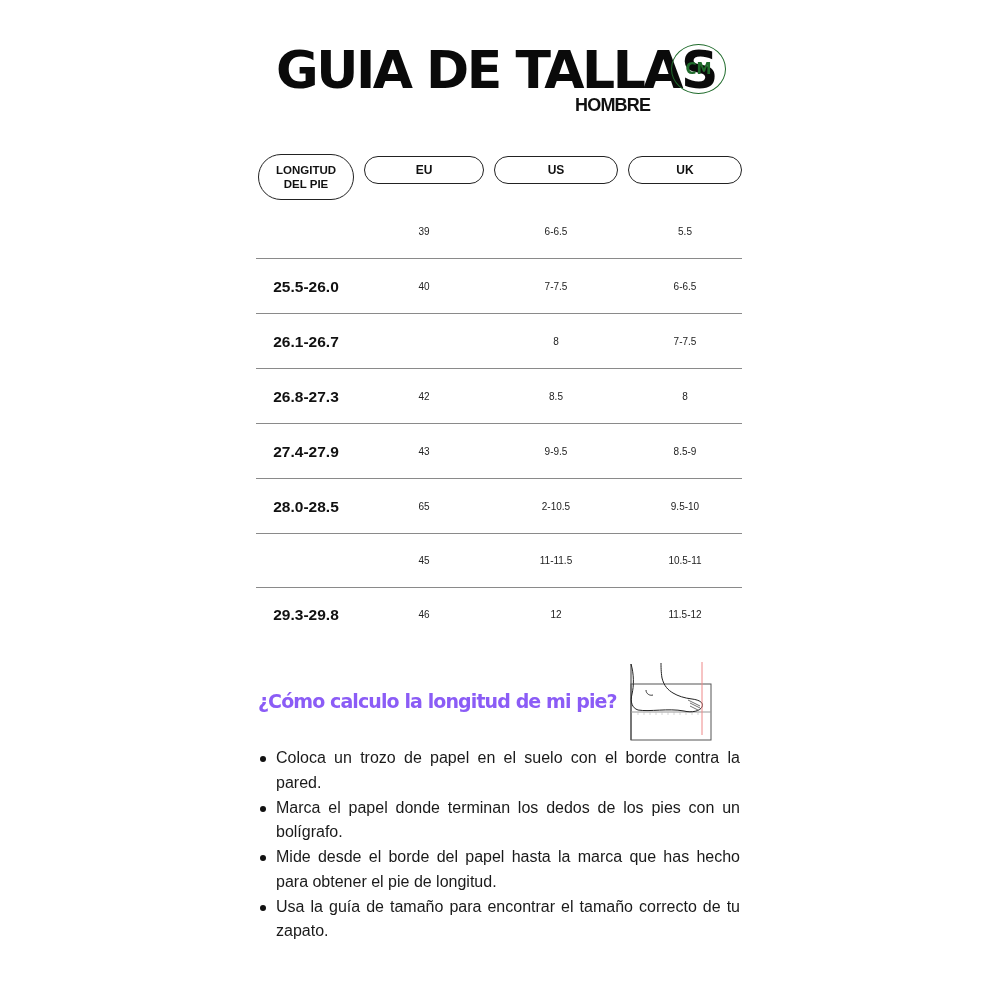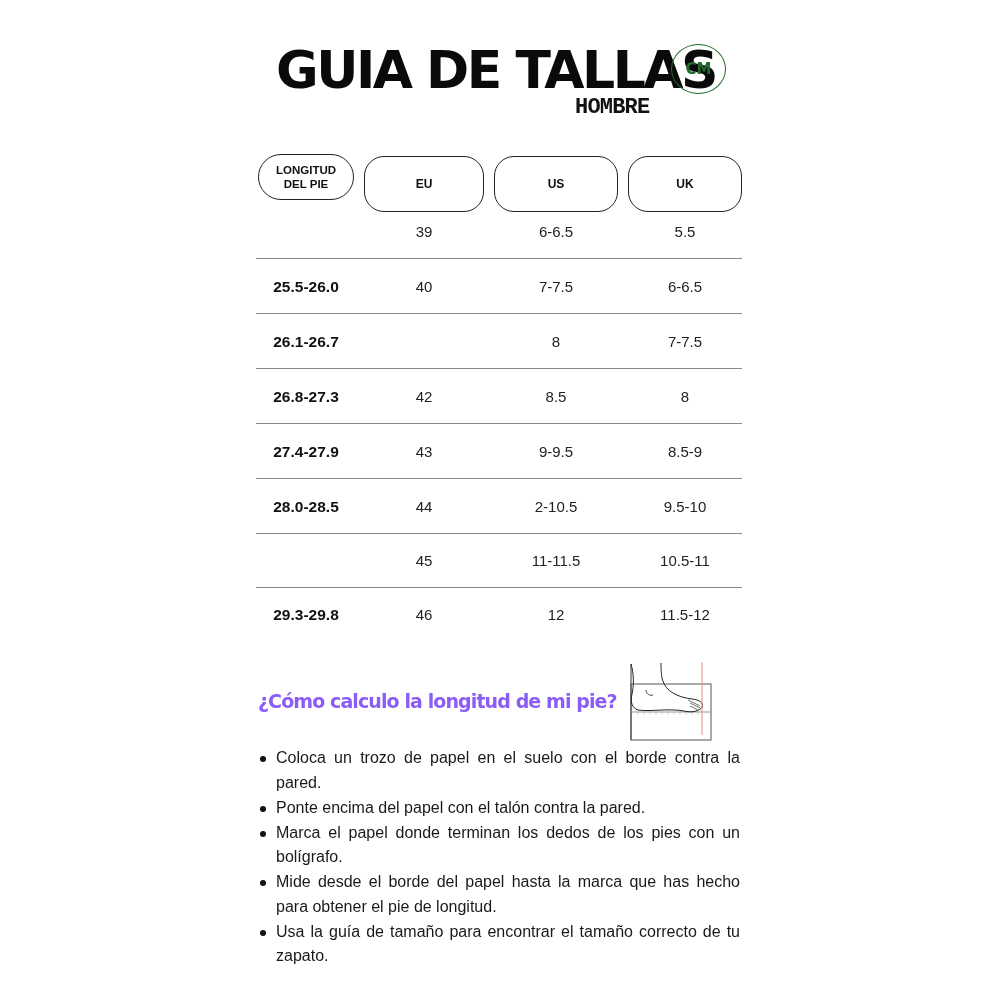--- a/index.html
+++ b/index.html
@@ -13,37 +13,37 @@
       white-space: nowrap;
     }
     .cm-badge {
       position: absolute; left: 671px; top: 44px; width: 55px; height: 50px;
       border: 1.5px solid #1f6b2b; border-radius: 50%;
       display: flex; align-items: center; justify-content: center;
       color: #1f6b2b; font-family: "DejaVu Sans", sans-serif; font-weight: bold; font-size: 15px;
     }
     .subtitle {
       position: absolute; left: 575px; top: 95px;
-      font-family: Liberation Mono, monospace; font-weight: bold; font-size: 22px;
+      font-family: Liberation Sans, sans-serif; font-weight: bold; font-size: 18px;
       letter-spacing: -0.8px; color: #111;
     }
 
     .pill {
-      position: absolute; top: 156px; height: 56px;
+      position: absolute; top: 156px; height: 28px;
       border: 1.3px solid #222; border-radius: 20px;
       display: flex; align-items: center; justify-content: center; text-align: center;
       font-weight: bold; font-size: 12px; line-height: 14px; color: #111;
     }
     .pill.p0 { left: 258px; width: 96px; height: 46px; top: 154px; border-radius: 23px; font-size: 11.5px; }
     .pill.p1 { left: 364px; width: 120px; }
     .pill.p2 { left: 494px; width: 124px; }
     .pill.p3 { left: 628px; width: 114px; }
 
     .row { position: absolute; left: 256px; width: 486px; height: 55px; }
-    .row .cell { position: absolute; top: 0; height: 100%; display: flex; align-items: center; justify-content: center; font-size: 15px; color: #222; }
+    .row .cell { position: absolute; top: 0; height: 100%; display: flex; align-items: center; justify-content: center; font-size: 10px; color: #222; }
     .row .c0 { left: 0; width: 100px; font-weight: bold; color: #111; font-size: 15.5px; }
     .row .c1 { left: 108px; width: 120px; }
     .row .c2 { left: 238px; width: 124px; }
     .row .c3 { left: 372px; width: 114px; }
     .row .divider { position: absolute; left: 0; right: 0; bottom: 0; height: 1px; background: #8a8a8a; }
 
     .how-title {
       position: absolute; left: 258px; top: 690px;
       font-family: "DejaVu Sans", sans-serif; font-weight: bold; font-size: 19px; letter-spacing: -0.9px; color: #8b5cf6;
     }
@@ -94,21 +94,21 @@
   </div>
   <div class="row" style="top:424px;">
     <div class="cell c0">27.4-27.9</div>
     <div class="cell c1">43</div>
     <div class="cell c2">9-9.5</div>
     <div class="cell c3">8.5-9</div>
     <div class="divider"></div>
   </div>
   <div class="row" style="top:479px;">
     <div class="cell c0">28.0-28.5</div>
-    <div class="cell c1">44</div>
+    <div class="cell c1">65</div>
     <div class="cell c2">2-10.5</div>
     <div class="cell c3">9.5-10</div>
     <div class="divider"></div>
   </div>
   <div class="row" style="top:533px;">
     <div class="cell c1">45</div>
     <div class="cell c2">11-11.5</div>
     <div class="cell c3">10.5-11</div>
     <div class="divider"></div>
   </div>
@@ -144,17 +144,16 @@
   <g stroke="#333" stroke-width="0.7" fill="none">
     <path d="M60 40 L72 46"></path>
       <path d="M62 43 L72 48"></path>
       <path d="M62 46 L70 50"></path>
   </g>
   <line x1="74" y1="2" x2="74" y2="75" stroke="#e88" stroke-width="1"></line>
 </svg>
 
 <ul class="steps">
   <li><span class="bullet"></span><span>Coloca un trozo de papel en el suelo con el borde contra la pared.</span></li>
-  <li><span class="bullet"></span><span>Ponte encima del papel con el talón contra la pared.</span></li>
   <li><span class="bullet"></span><span>Marca el papel donde terminan los dedos de los pies con un bolígrafo.</span></li>
   <li><span class="bullet"></span><span>Mide desde el borde del papel hasta la marca que has hecho para obtener el pie de longitud.</span></li>
   <li><span class="bullet"></span><span>Usa la guía de tamaño para encontrar el tamaño correcto de tu zapato.</span></li>
 </ul>
 
 </body></html>

